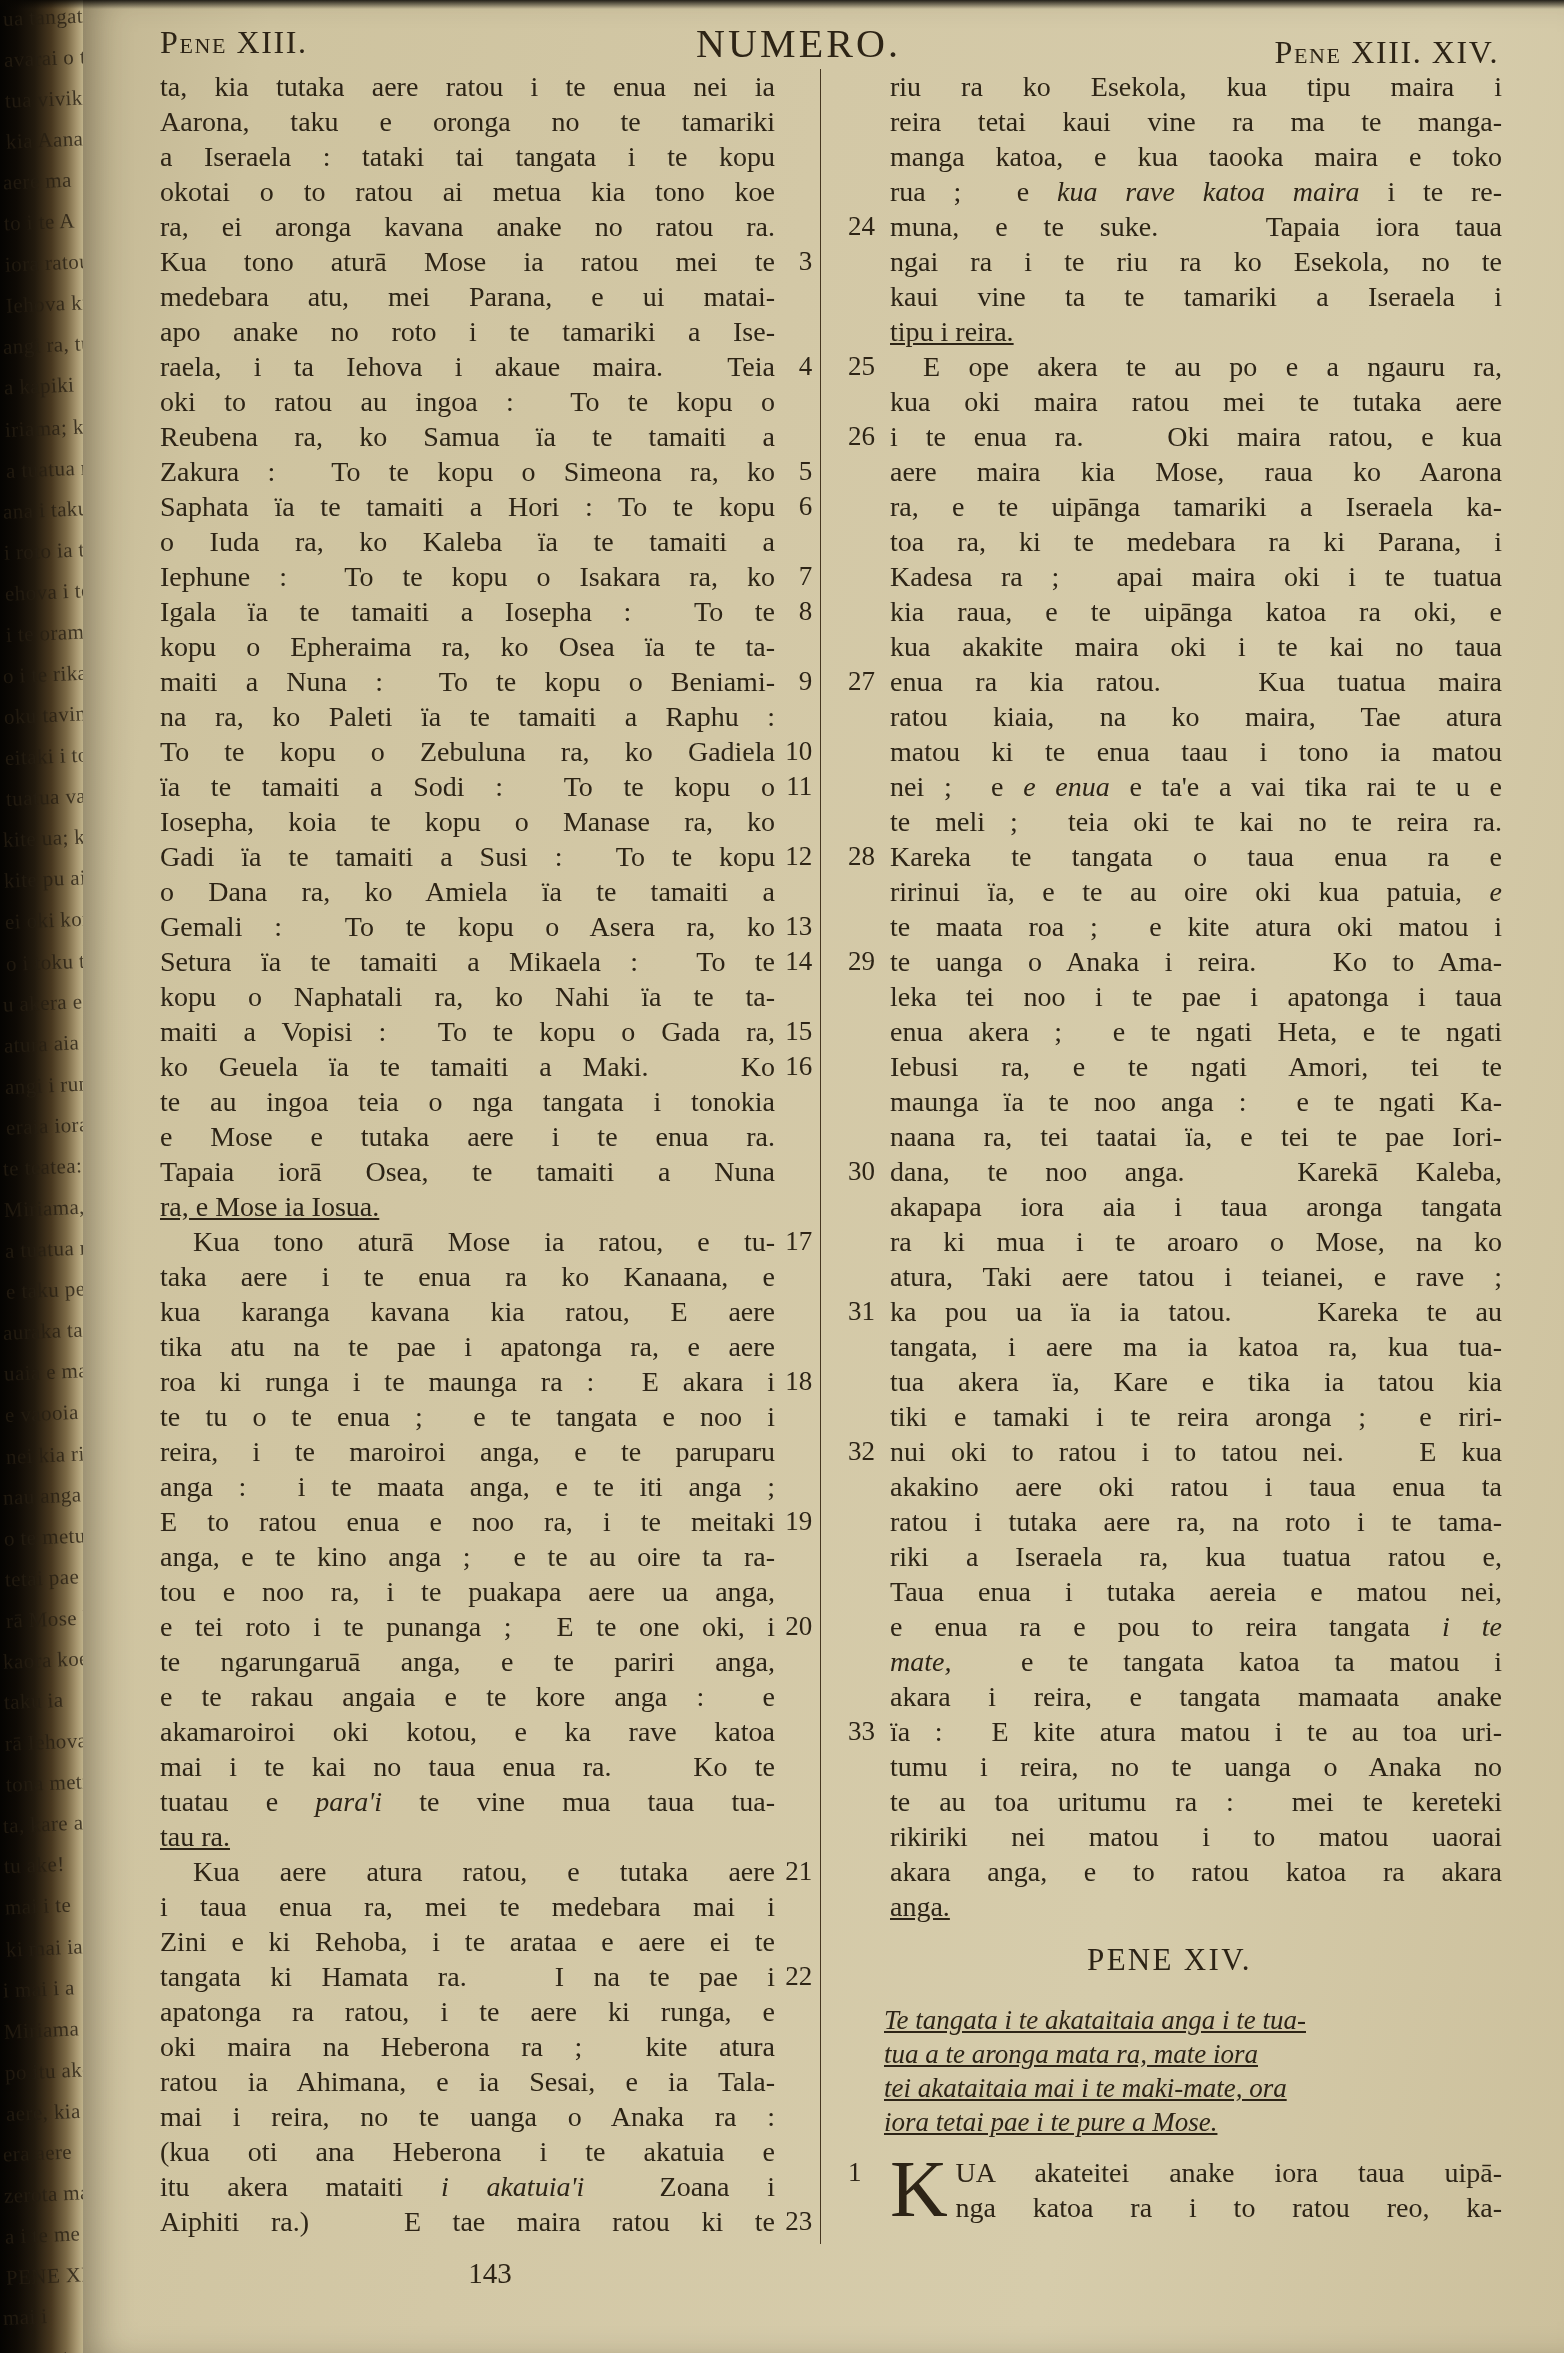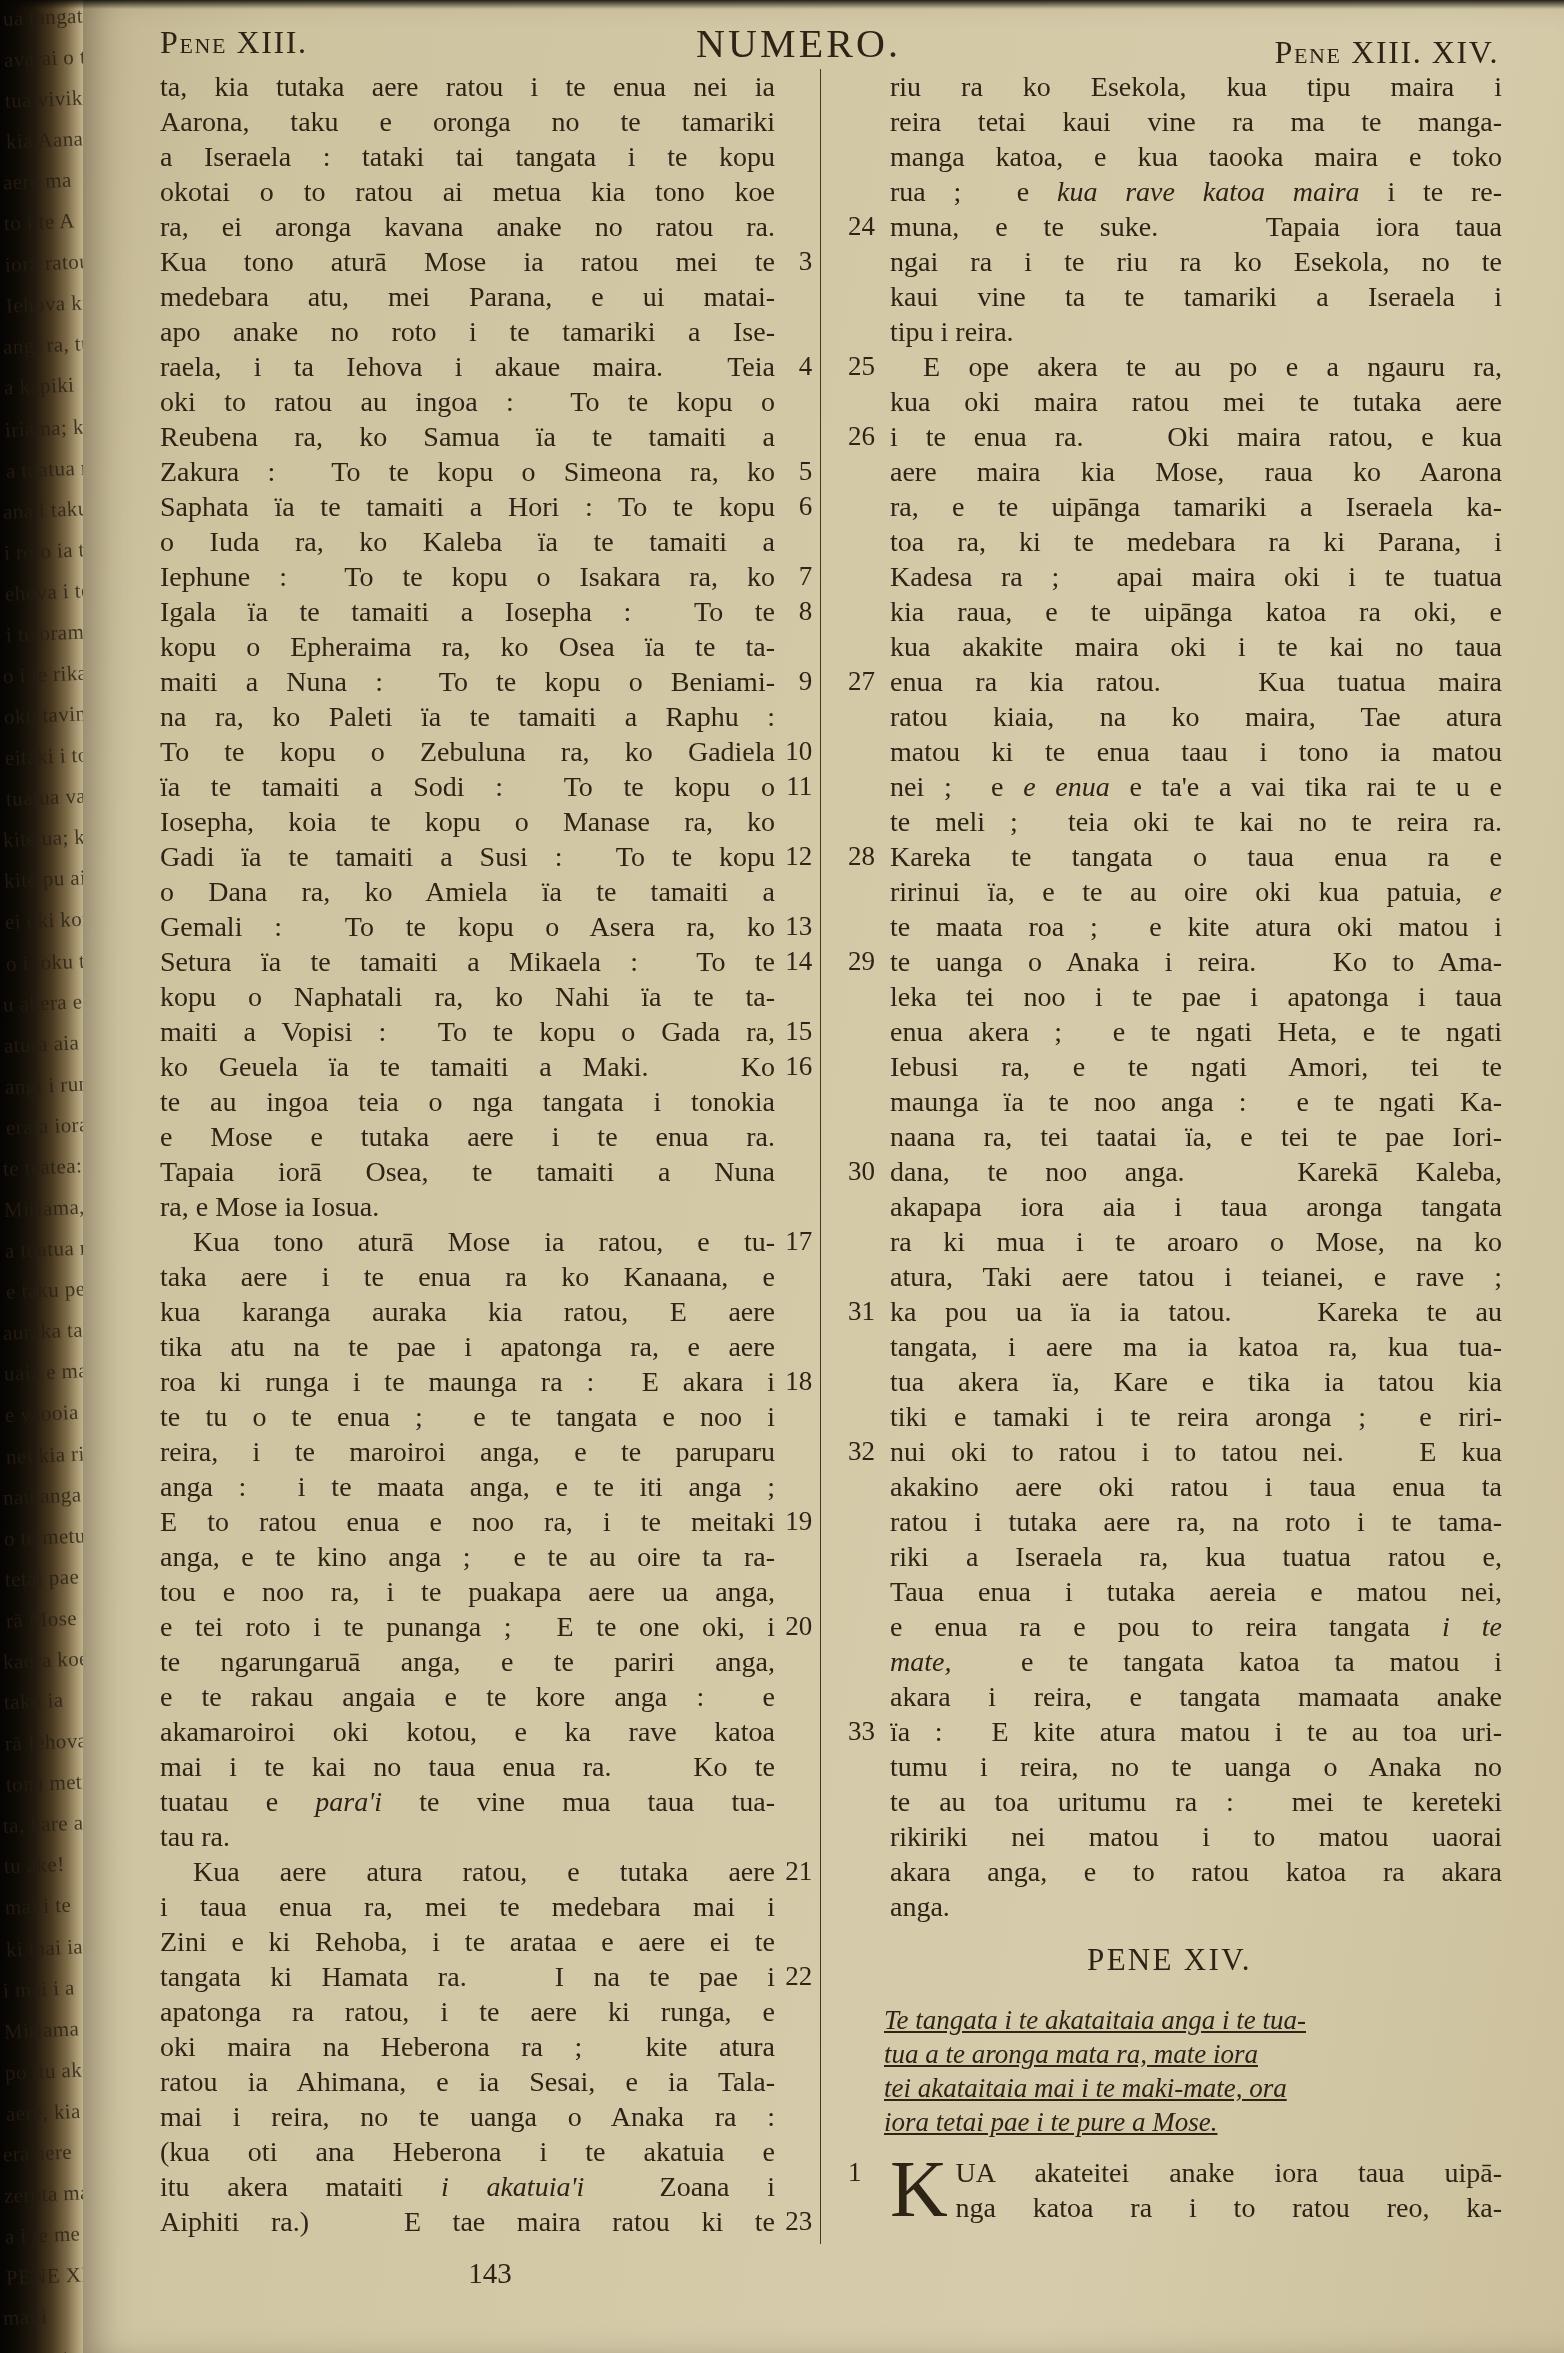--- a/index.html
+++ b/index.html
@@ -19,21 +19,21 @@
   
   .h-left{position:absolute;left:160px;top:23.5px;font-size:32px;font-variant:small-caps;letter-spacing:1.6px;}
   .h-center{position:absolute;left:696px;top:20.3px;font-size:40px;letter-spacing:3.1px;}
   .h-right{position:absolute;right:66px;top:34px;font-size:32px;font-variant:small-caps;letter-spacing:1.6px;}
   
   .content{position:absolute;left:160px;top:69px;width:1342px;display:flex;align-items:stretch;}
   .col-left{width:660px;min-height:2175px;}
   .col-right{width:682px;min-height:2175px;border-left:1.6px solid #453620;box-sizing:border-box;padding-left:16px;}
   .line{display:flex;height:35px;overflow:hidden;font-size:28px;line-height:35px;}
   .txt{flex:1;display:block;text-align:justify;text-align-last:justify;white-space:pre-wrap;}
-  .para-end .txt{text-align-last:left;}
+  .para-end .txt{text-align-last:left;text-decoration:underline;}
   .ind .txt{text-indent:33px;}
   .verse{display:block;font-size:27px;line-height:35px;box-sizing:border-box;}
   .col-left .verse{width:45px;text-align:right;padding-right:7.8px;}
   .col-right .verse{width:53px;text-align:left;padding-left:11px;}
   
   .chap-head{margin-top:18px;height:42px;text-align:center;font-size:31px;letter-spacing:2.3px;}
   .chap-summary{margin:19px 20.3px 0 47px;font-style:italic;font-size:27px;line-height:34px;text-decoration:underline;}
   .v1{display:flex;margin-top:15.6px;}
   .dc-cap{display:block;font-size:80px;line-height:69px;padding-right:7.8px;}
   .dc-lines{flex:1;display:block;}
@@ -252,21 +252,21 @@
           </div>
           <div class="line ind">
             <span class="txt"><span>Kua tono aturā Mose ia ratou, e tu-</span></span>
             <span class="verse">17</span>
           </div>
           <div class="line">
             <span class="txt"><span>taka aere i te enua ra ko Kanaana, e</span></span>
             <span class="verse"></span>
           </div>
           <div class="line">
-            <span class="txt"><span>kua karanga auraka kia ratou, E aere</span></span>
+            <span class="txt"><span>kua karanga kavana kia ratou, E aere</span></span>
             <span class="verse"></span>
           </div>
           <div class="line">
             <span class="txt"><span>tika atu na te pae i apatonga ra, e aere</span></span>
             <span class="verse"></span>
           </div>
           <div class="line">
             <span class="txt"><span>roa ki runga i te maunga ra :  E akara i</span></span>
             <span class="verse">18</span>
           </div>

